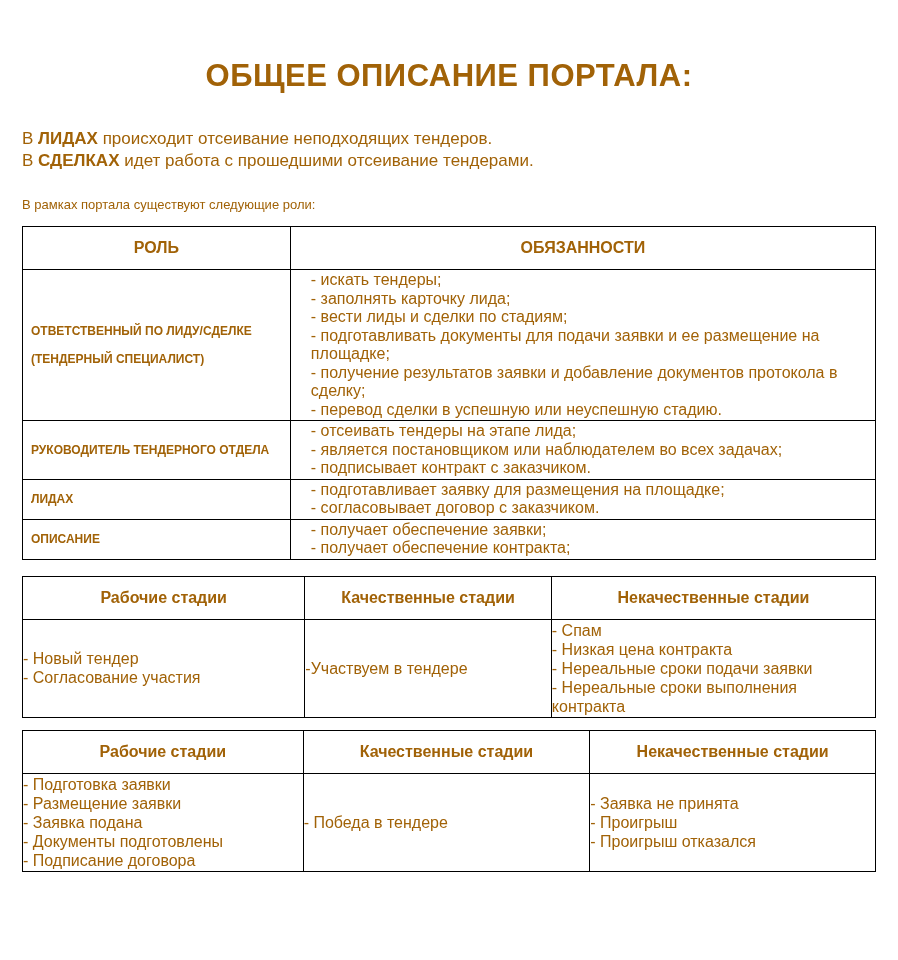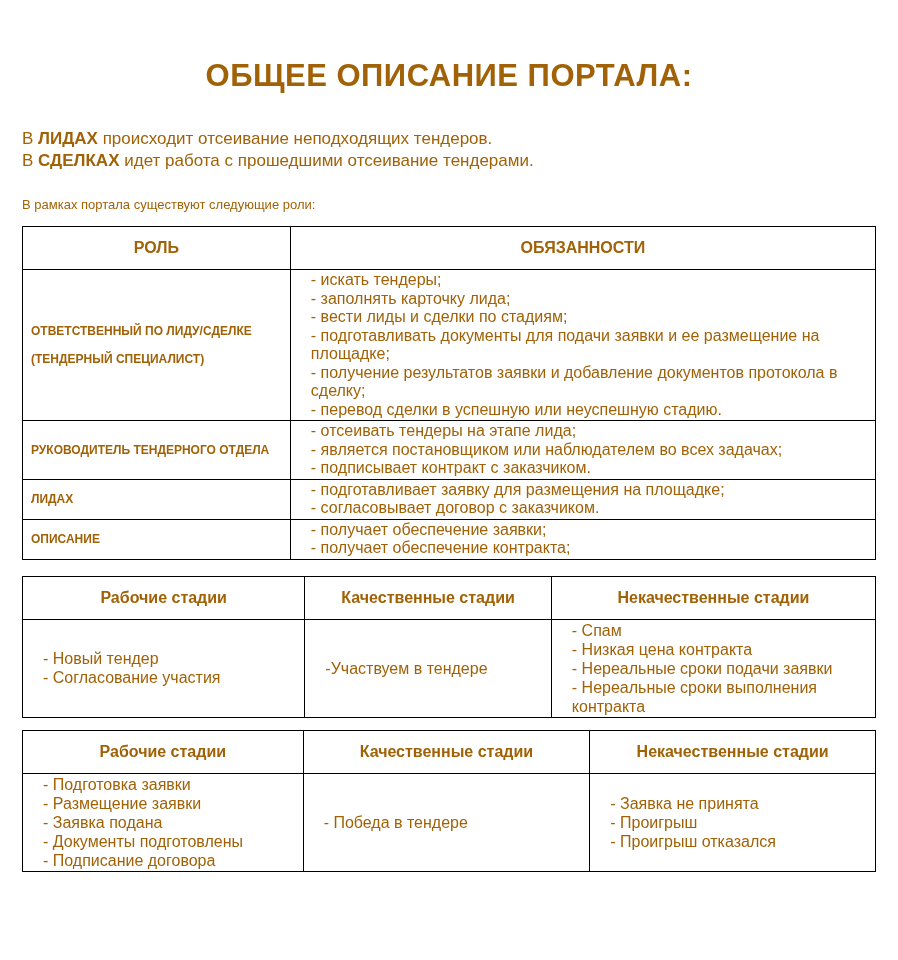--- a/index.html
+++ b/index.html
@@ -34,21 +34,21 @@
   .roles-table col.c-duties { width: 68.6%; }
   .role-cell { font-weight: bold; font-size: 12px; line-height: 28px; padding-left: 8px; }
   .duties-cell { font-size: 16px; line-height: 18.5px; padding-left: 20px; }
   .duties-cell div { white-space: normal; }
 
   .section-heading { font-size: 17px; font-weight: bold; line-height: 20px; margin: 0; }
   .h-leads { margin-top: 44px; }
   .h-deals { margin-top: 36px; }
 
   .stages-table { font-size: 16px; }
-  .stages-table td { line-height: 19px; padding-left: 20px; }
+  .stages-table td { line-height: 19px; padding-left: 0; }
   .stages-leads { margin-top: 16px; }
   .stages-leads col.c1 { width: 33.1%; }
   .stages-leads col.c2 { width: 28.9%; }
   .stages-leads col.c3 { width: 38.0%; }
   .stages-deals { margin-top: 12px; }
   .stages-deals col.c1 { width: 32.9%; }
   .stages-deals col.c2 { width: 33.6%; }
   .stages-deals col.c3 { width: 33.5%; }
 </style>
 </head>

